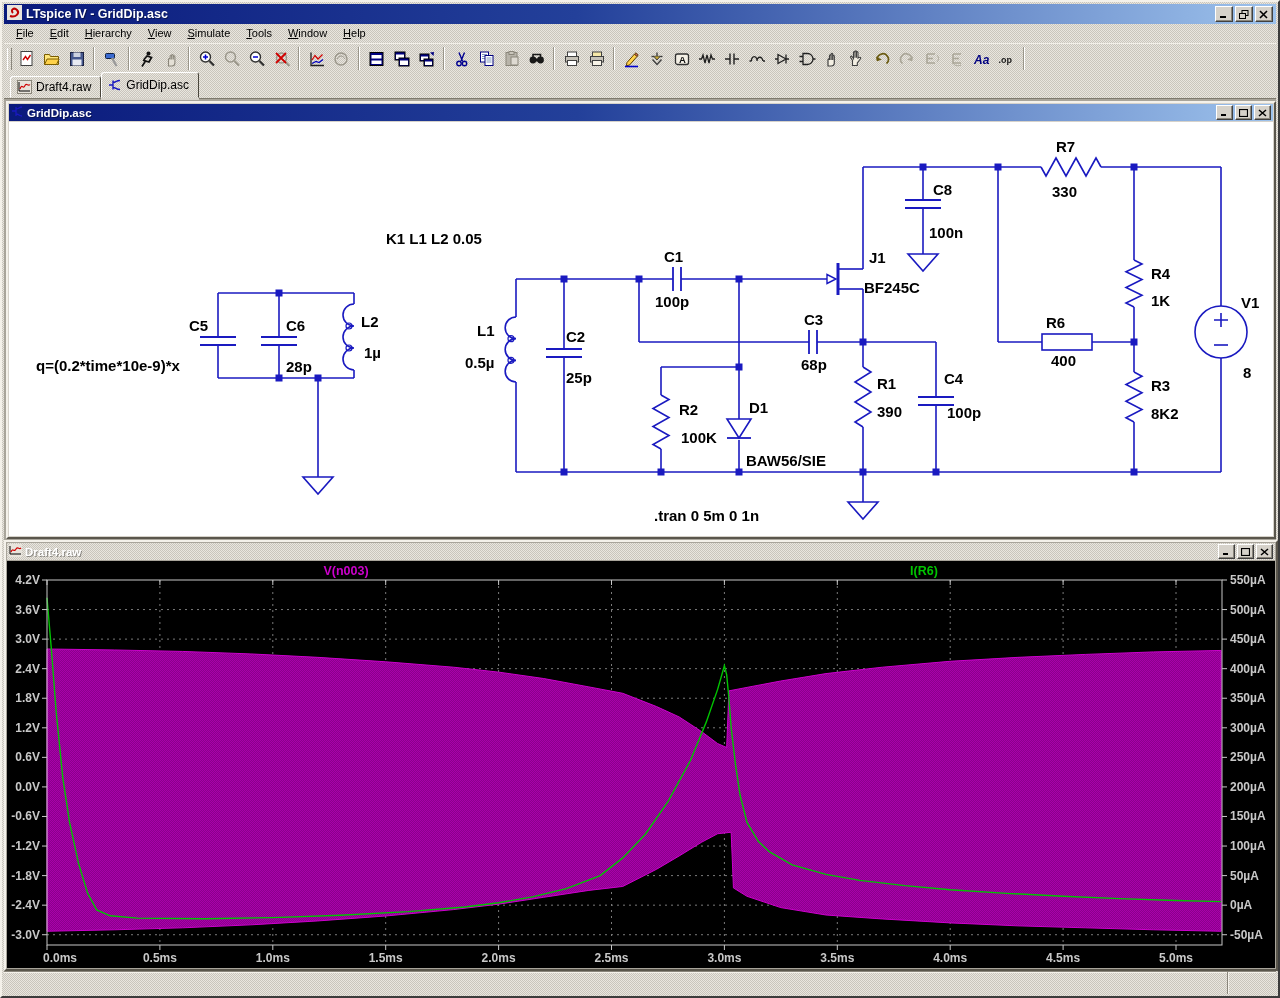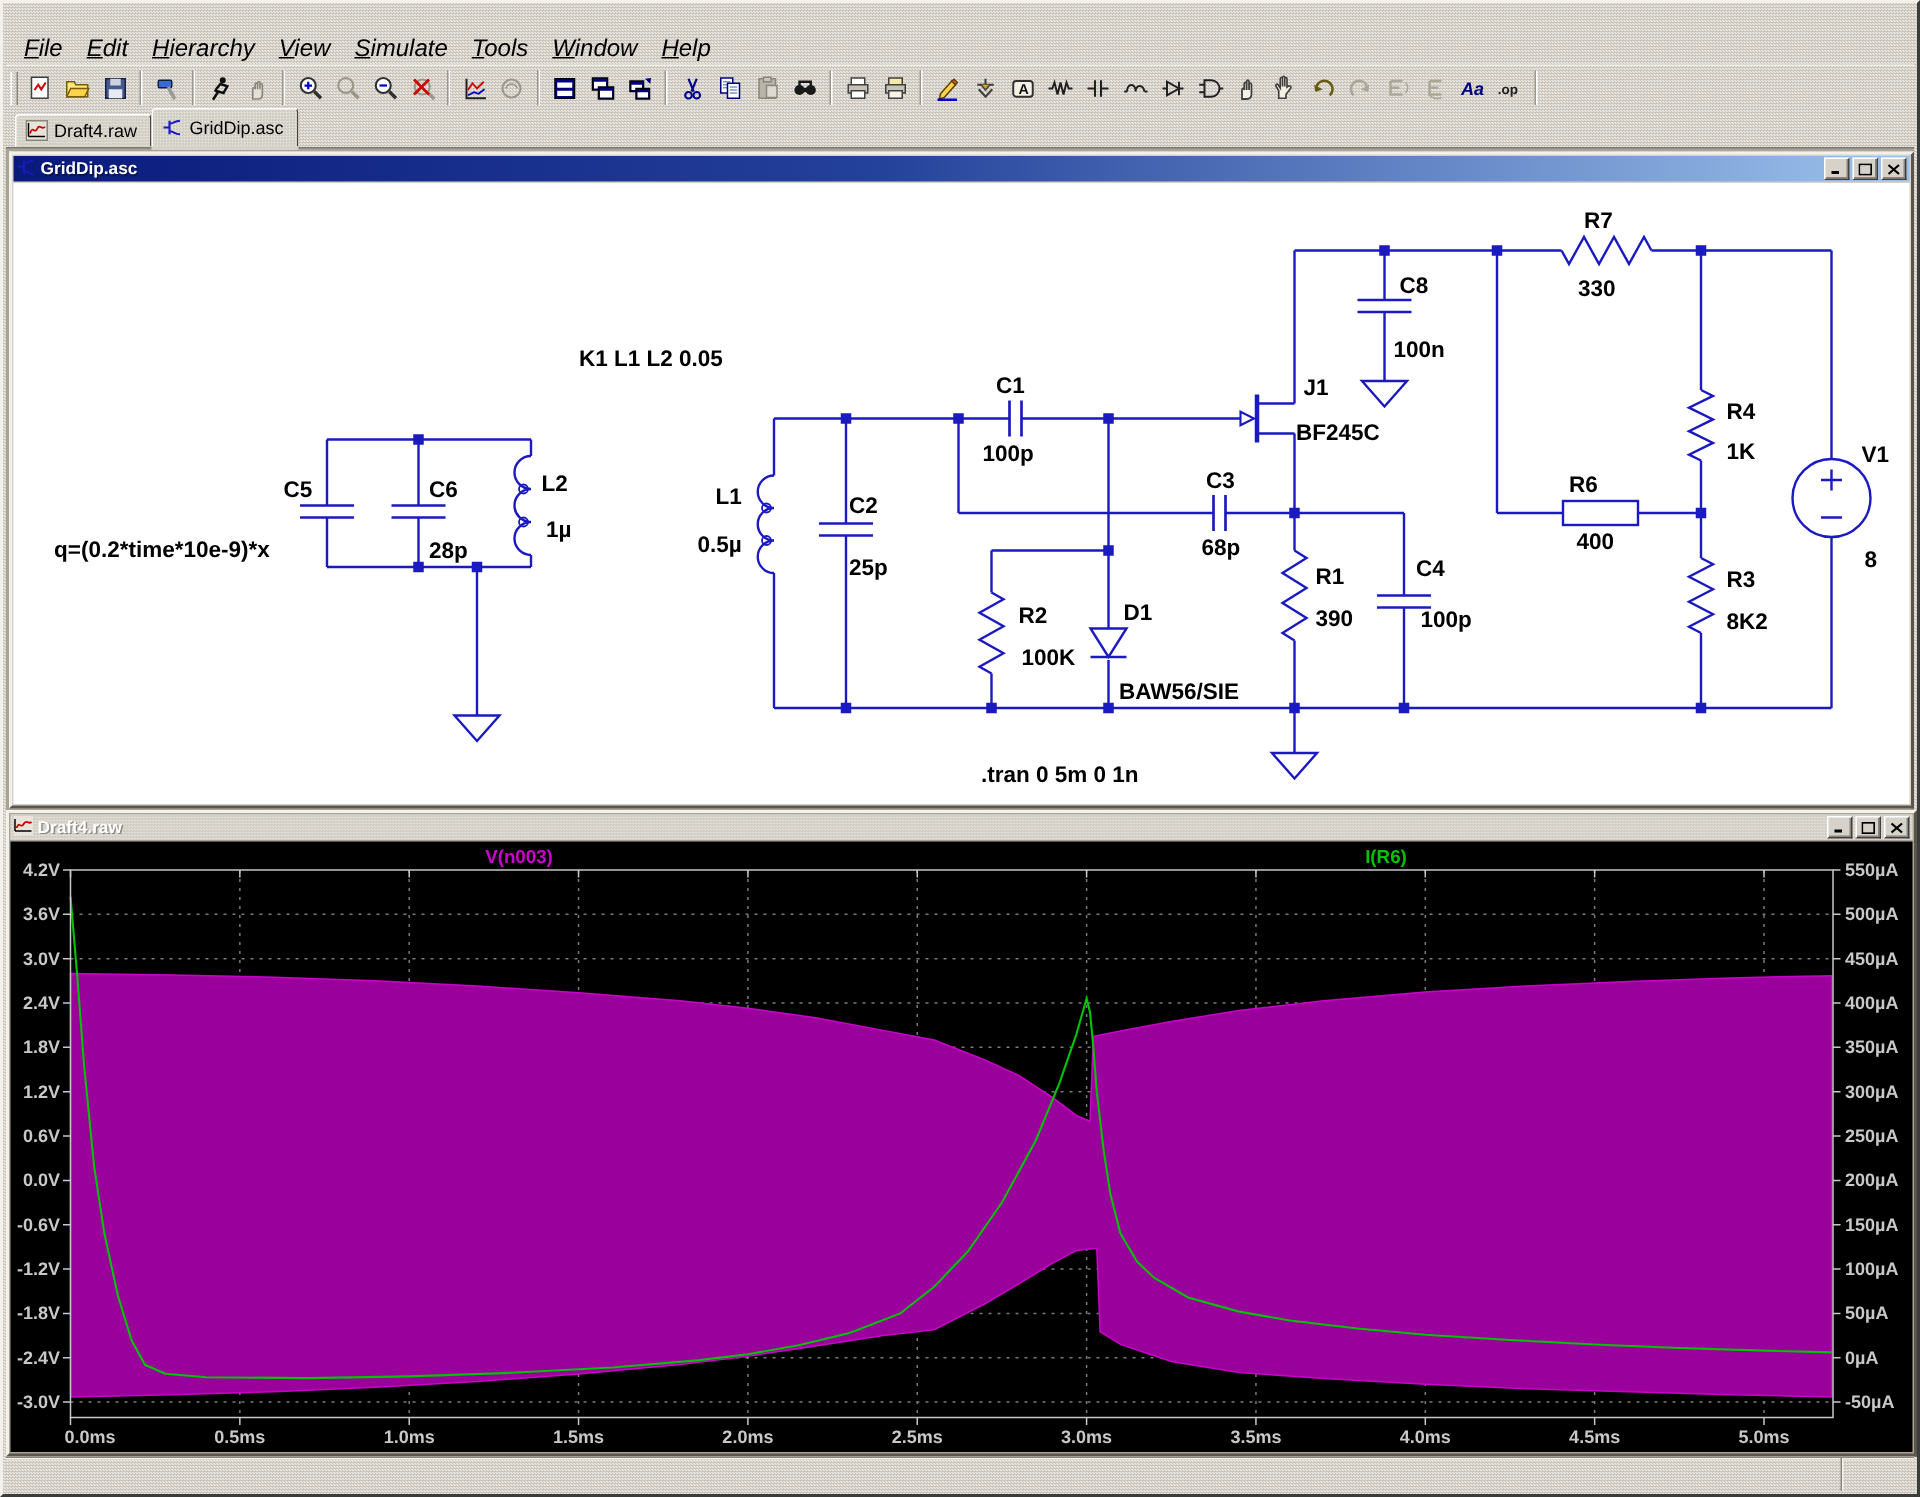--- a/index.html
+++ b/index.html
@@ -15,21 +15,21 @@
   .titlebar{position:absolute;left:2px;top:2px;right:2px;height:20px;
     background:linear-gradient(90deg,#0a1a7c 0%,#23409a 45%,#9dc2ec 100%);
     display:flex;align-items:center;padding:0 3px;}
   .titlebar .ttl{color:#fff;font-weight:bold;font-size:12.5px;margin-left:4px;flex:1;
     text-shadow:1px 1px 0 rgba(0,0,0,.4);}
   .winbtn{width:16px;height:14px;margin-left:2px;background:#d6d2ca;
     border:1px solid;border-color:#fff #404040 #404040 #fff;
     box-shadow:inset -1px -1px 0 #8a867c;display:flex;align-items:center;justify-content:center;}
   
   .menubar{position:absolute;left:2px;top:22px;right:2px;height:19px;display:flex;align-items:center;padding-left:4px;}
-  .menu-item{font-size:16px;color:#000;padding:2px 8px 3px 8px;font-style:italic;}
+  .menu-item{font-size:11px;color:#000;padding:2px 8px 3px 8px;}
   .menu-item u{text-decoration:underline;}
   
   .toolbar{position:absolute;left:2px;top:41px;right:2px;height:29px;display:flex;align-items:center;
     border-top:1px solid #f2efe8;padding-left:3px;}
   .tb-grip{width:3px;height:22px;border-left:1px solid #fff;border-right:1px solid #8a867c;margin:0 2px 0 0;}
   .tbtn{width:25px;height:25px;display:flex;align-items:center;justify-content:center;}
   .tsep{width:0;height:23px;border-left:1px solid #9a968a;border-right:1px solid #fff;margin:0 4px;}
   
   .tabbar{position:absolute;left:2px;top:70px;right:2px;height:26px;display:flex;align-items:flex-end;padding-left:6px;}
   .tab{height:20px;display:flex;align-items:center;gap:4px;padding:0 9px 0 6px;font-size:12px;color:#000;
@@ -56,20 +56,45 @@
     box-shadow:inset 0 1px 0 #f4f1ea;display:flex;}
   .sb-panel-main{flex:1;}
   .sb-panel-right{width:48px;border-left:1px solid #8a867c;box-shadow:inset 1px 0 0 #f4f1ea;}
   svg text{font-family:"Liberation Sans",sans-serif;}
 </style>
 </head>
 <body>
 
 <div class="app dither">
 
+  <div class="titlebar">
+    <span>
+      <svg width="15" height="15" viewBox="0 0 15 15">
+          <rect x="0" y="0" width="15" height="15" fill="#e8e4dc"></rect>
+          <path d="M3 11 C9 13 13 8 10 5 C7 2 3 5 6 8" stroke="#c00000" stroke-width="2" fill="none"></path>
+        </svg>
+    </span>
+    <span class="ttl">LTspice IV - GridDip.asc</span>
+    <span class="winbtn">
+        <svg width="10" height="9">
+          <rect x="1" y="6" width="6" height="2" fill="#000"></rect>
+        </svg>
+      </span>
+    <span class="winbtn">
+        <svg width="10" height="9">
+          <rect x="3" y="0.5" width="6" height="5" fill="none" stroke="#000"></rect>
+          <rect x="0.5" y="3.5" width="6" height="5" fill="#d6d2ca" stroke="#000"></rect>
+        </svg>
+      </span>
+    <span class="winbtn">
+        <svg width="10" height="9">
+          <path d="M1 1 L8 8 M8 1 L1 8" stroke="#000" stroke-width="1.6"></path>
+        </svg>
+      </span>
+  </div>
 
   <div class="menubar" id="menubar">
       <span class="menu-item"><u>F</u>ile</span>
       <span class="menu-item"><u>E</u>dit</span>
       <span class="menu-item"><u>H</u>ierarchy</span>
       <span class="menu-item"><u>V</u>iew</span>
       <span class="menu-item"><u>S</u>imulate</span>
       <span class="menu-item"><u>T</u>ools</span>
       <span class="menu-item"><u>W</u>indow</span>
       <span class="menu-item"><u>H</u>elp</span>

